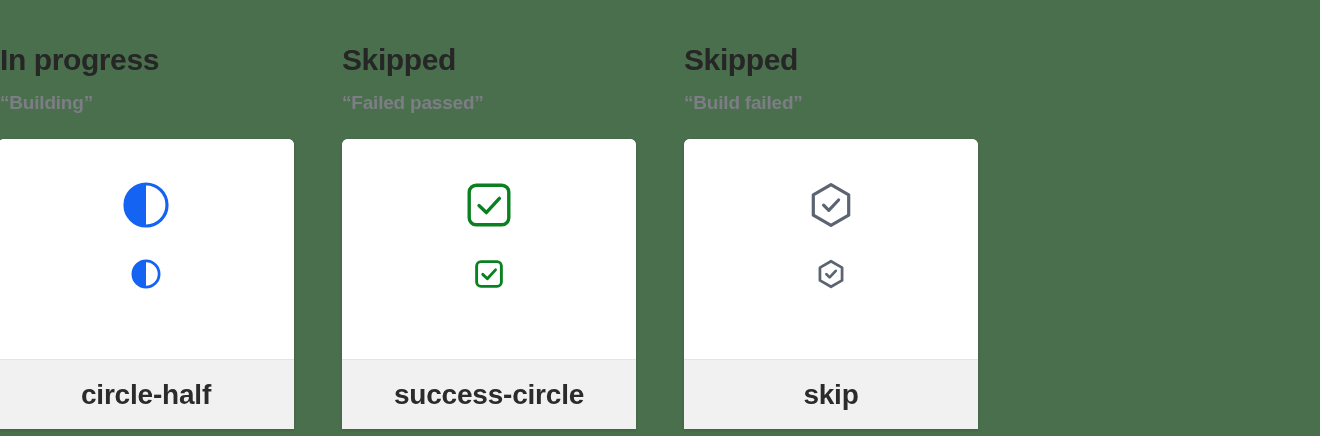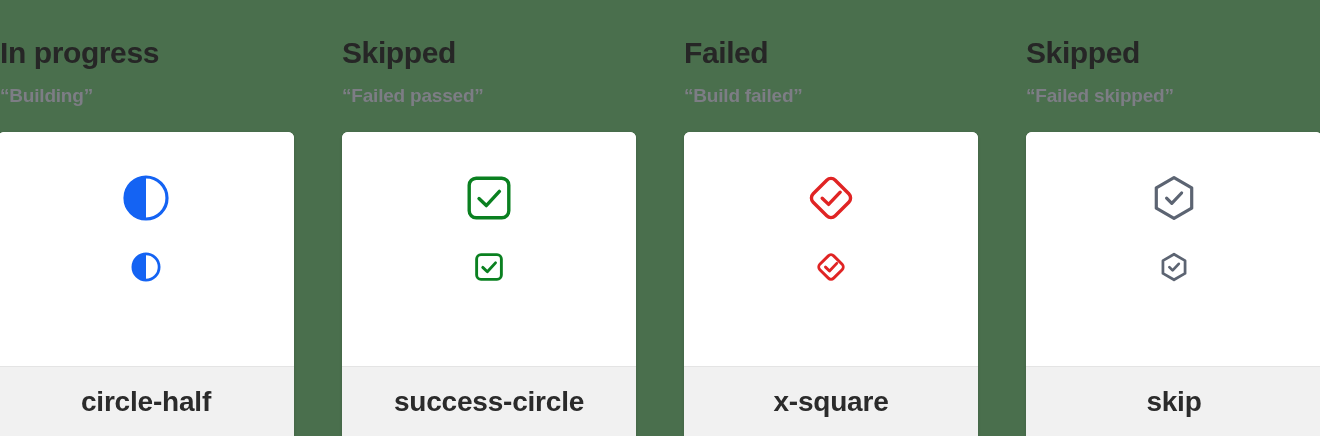--- a/index.html
+++ b/index.html
@@ -15,21 +15,21 @@
     overflow: hidden;
     position: relative;
   }
 
   .board {
     position: absolute;
     inset: 0;
     display: grid;
     grid-template-columns: repeat(4, 1fr);
     column-gap: 48px;
-    padding: 0 0px;
+    padding: 7px 0px;
     box-sizing: border-box;
   }
 
   .column {
     position: relative;
     display: flex;
     flex-direction: column;
   }
 
   
@@ -173,58 +173,25 @@
           </svg>
         </span>
 
       </div>
       <div class="card-footer">
         <span class="card-footer-label">success-circle</span>
       </div>
     </div>
   </div>
 
-  <div class="column">
-    <div class="head-wrap">
-      <h1 class="status-title">Failed</h1>
-      <p class="status-quote">“Build failed”</p>
-    </div>
-
-    <div class="card">
-      <div class="card-body">
-
-        <span class="icon-slot big">
-          <svg viewBox="0 0 48 48" fill="none" xmlns="http://www.w3.org/2000/svg">
-            <g transform="rotate(45 24 24)">
-              <rect x="8.4" y="8.4" width="31.2" height="31.2" rx="6" stroke="#e02424" stroke-width="3.4" fill="none"></rect>
-            </g>
-            <path d="M15.2 24.2 L21.6 30.4 L33.2 18.2" stroke="#e02424" stroke-width="3.4" stroke-linecap="round" stroke-linejoin="round" fill="none"></path>
-          </svg>
-        </span>
-
-        <span class="icon-slot small">
-          <svg viewBox="0 0 48 48" fill="none" xmlns="http://www.w3.org/2000/svg">
-            <g transform="rotate(45 24 24)">
-              <rect x="8.4" y="8.4" width="31.2" height="31.2" rx="6" stroke="#e02424" stroke-width="4.6" fill="none"></rect>
-            </g>
-            <path d="M15.2 24.2 L21.6 30.4 L33.2 18.2" stroke="#e02424" stroke-width="4.6" stroke-linecap="round" stroke-linejoin="round" fill="none"></path>
-          </svg>
-        </span>
-
-      </div>
-      <div class="card-footer">
-        <span class="card-footer-label">x-square</span>
-      </div>
-    </div>
-  </div>
 
   <div class="column">
     <div class="head-wrap">
       <h1 class="status-title">Skipped</h1>
-      <p class="status-quote">“Failed skipped”</p>
+      <p class="status-quote">“Build failed”</p>
     </div>
 
     <div class="card">
       <div class="card-body">
 
         <span class="icon-slot big">
           <svg viewBox="0 0 48 48" fill="none" xmlns="http://www.w3.org/2000/svg">
             <path d="M24 3.6 L41.7 13.8 L41.7 34.2 L24 44.4 L6.3 34.2 L6.3 13.8 Z" stroke="#5c6472" stroke-width="3.2" stroke-linejoin="round" fill="none"></path>
             <path d="M16.6 24.2 L21.8 29.4 L31.6 19.0" stroke="#5c6472" stroke-width="3.2" stroke-linecap="round" stroke-linejoin="round" fill="none"></path>
           </svg>

